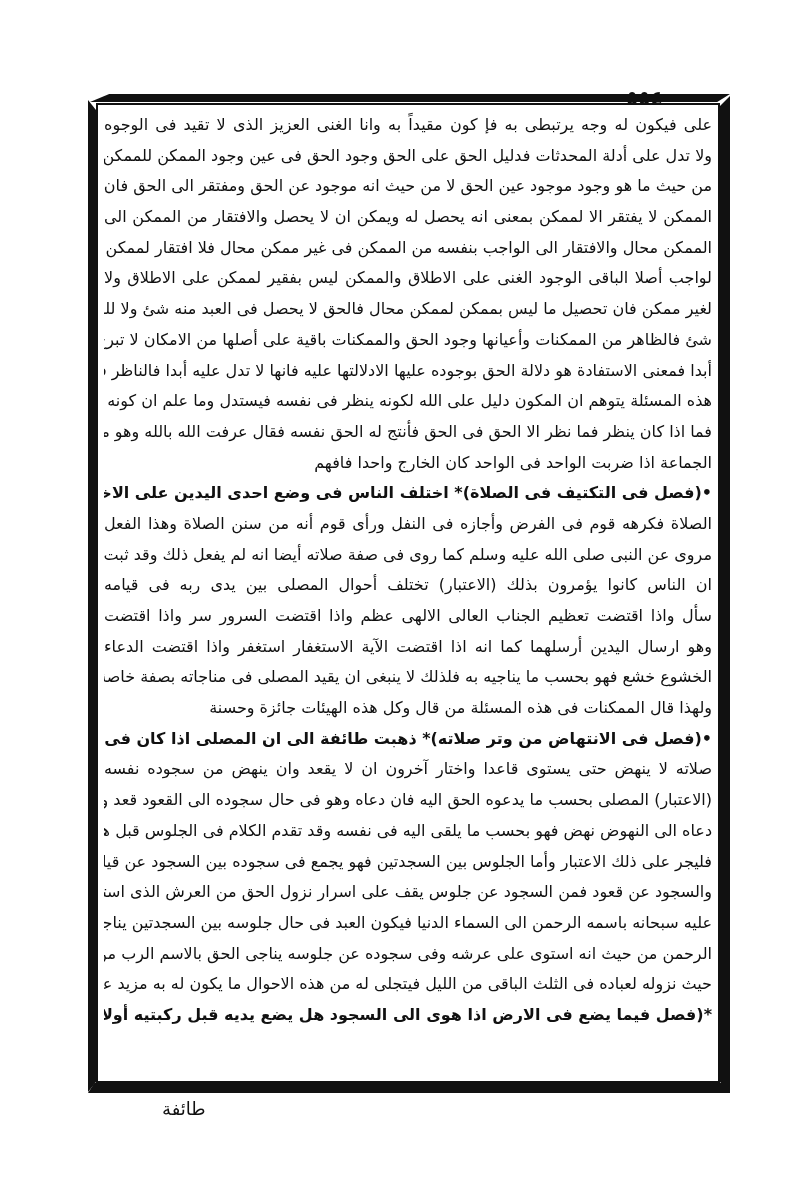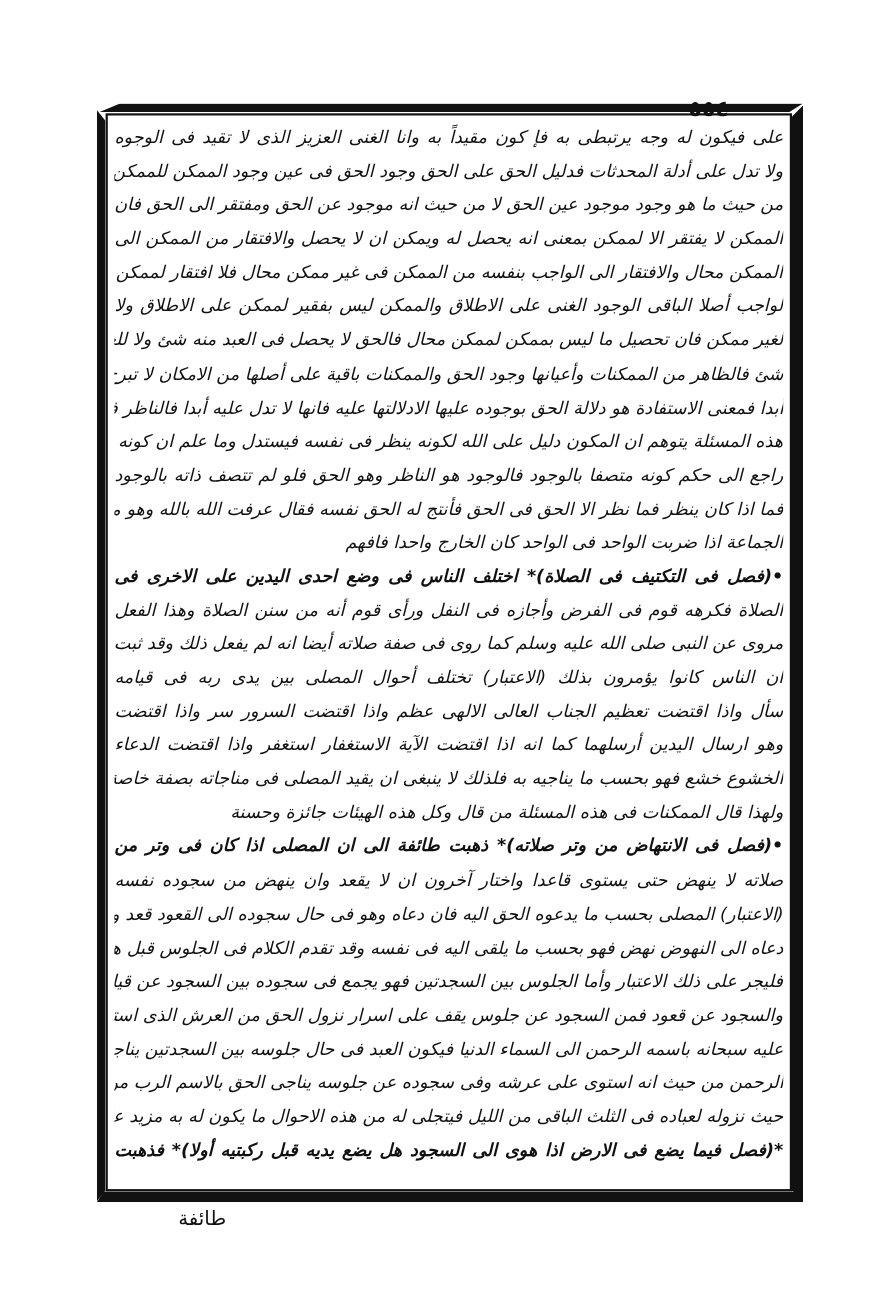--- a/index.html
+++ b/index.html
@@ -13,21 +13,21 @@
                         background: #111; clip-path: polygon(0 100%, 3% 0, 100% 0, 98% 100%); }
     .frame-shadow-right { position: absolute; left: 720px; top: 96px; width: 10px; height: 996px;
                           background: #111; clip-path: polygon(0 1%, 100% 0, 100% 100%, 0 99%); }
     .frame-shadow-bottom { position: absolute; left: 88px; top: 1083px; width: 642px; height: 10px;
                            background: #111; clip-path: polygon(1% 0, 100% 0, 100% 100%, 0 100%); }
     .frame-shadow-left { position: absolute; left: 88px; top: 100px; width: 8px; height: 992px;
                          background: #111; clip-path: polygon(0 0, 100% 1%, 100% 99%, 0 100%); }
     .text-block { position: absolute; left: 104px; top: 110px; width: 608px; direction: rtl;
                   font-family: "DejaVu Sans", sans-serif; font-size: 16px; }
     .line { height: 30.7px; line-height: 30.7px; white-space: nowrap; overflow: hidden;
-            text-align: justify; text-align-last: justify; font-style: italic; }
+            text-align: justify; text-align-last: justify; }
     .line.short { text-align-last: right; }
     .section-head { font-weight: bold; }
     .catchword { position: absolute; top: 1098px; left: 162px; font-size: 18px;
                  font-weight: normal; direction: rtl; }
   </style>
 </head>
 <body>
 
 <div class="page-number">٥٥٤</div>
 
@@ -41,21 +41,20 @@
   <div class="line">على فيكون له وجه يرتبطى به فإ كون مقيداً به وانا الغنى العزيز الذى لا تقيد فى الوجوه</div>
   <div class="line">ولا تدل على أدلة المحدثات فدليل الحق على الحق وجود الحق فى عين وجود الممكن للممكن</div>
   <div class="line">من حيث ما هو وجود موجود عين الحق لا من حيث انه موجود عن الحق ومفتقر الى الحق فان</div>
   <div class="line">الممكن لا يفتقر الا لممكن بمعنى انه يحصل له ويمكن ان لا يحصل والافتقار من الممكن الى</div>
   <div class="line">الممكن محال والافتقار الى الواجب بنفسه من الممكن فى غير ممكن محال فلا افتقار لممكن ولا</div>
   <div class="line">لواجب أصلا الباقى الوجود الغنى على الاطلاق والممكن ليس بفقير لممكن على الاطلاق ولا</div>
   <div class="line">لغير ممكن فان تحصيل ما ليس بممكن لممكن محال فالحق لا يحصل فى العبد منه شئ ولا للعبد منه</div>
   <div class="line">شئ فالظاهر من الممكنات وأعيانها وجود الحق والممكنات باقية على أصلها من الامكان لا تبرح</div>
   <div class="line">أبدا فمعنى الاستفادة هو دلالة الحق بوجوده عليها الادلالتها عليه فانها لا تدل عليه أبدا فالناظر فى</div>
   <div class="line">هذه المسئلة يتوهم ان المكون دليل على الله لكونه ينظر فى نفسه فيستدل وما علم ان كونه ينظر</div>
-  <div class="line">راجع الى حكم كونه متصفا بالوجود فالوجود هو الناظر وهو الحق فلو لم تتصف ذاته بالوجود</div>
   <div class="line">فما اذا كان ينظر فما نظر الا الحق فى الحق فأنتج له الحق نفسه فقال عرفت الله بالله وهو مذهب</div>
   <div class="line short">الجماعة اذا ضربت الواحد فى الواحد كان الخارج واحدا فافهم</div>
 
   <div class="line section-head">•(فصل فى التكتيف فى الصلاة)* اختلف الناس فى وضع احدى اليدين على الاخرى فى</div>
   <div class="line">الصلاة فكرهه قوم فى الفرض وأجازه فى النفل ورأى قوم أنه من سنن الصلاة وهذا الفعل</div>
   <div class="line">مروى عن النبى صلى الله عليه وسلم كما روى فى صفة صلاته أيضا انه لم يفعل ذلك وقد ثبت أيضا</div>
   <div class="line">ان الناس كانوا يؤمرون بذلك (الاعتبار) تختلف أحوال المصلى بين يدى ربه فى قيامه</div>
   <div class="line">سأل واذا اقتضت تعظيم الجناب العالى الالهى عظم واذا اقتضت السرور سر واذا اقتضت</div>
   <div class="line">وهو ارسال اليدين أرسلهما كما انه اذا اقتضت الآية الاستغفار استغفر واذا اقتضت الدعاء</div>
   <div class="line">الخشوع خشع فهو بحسب ما يناجيه به فلذلك لا ينبغى ان يقيد المصلى فى مناجاته بصفة خاصة</div>

